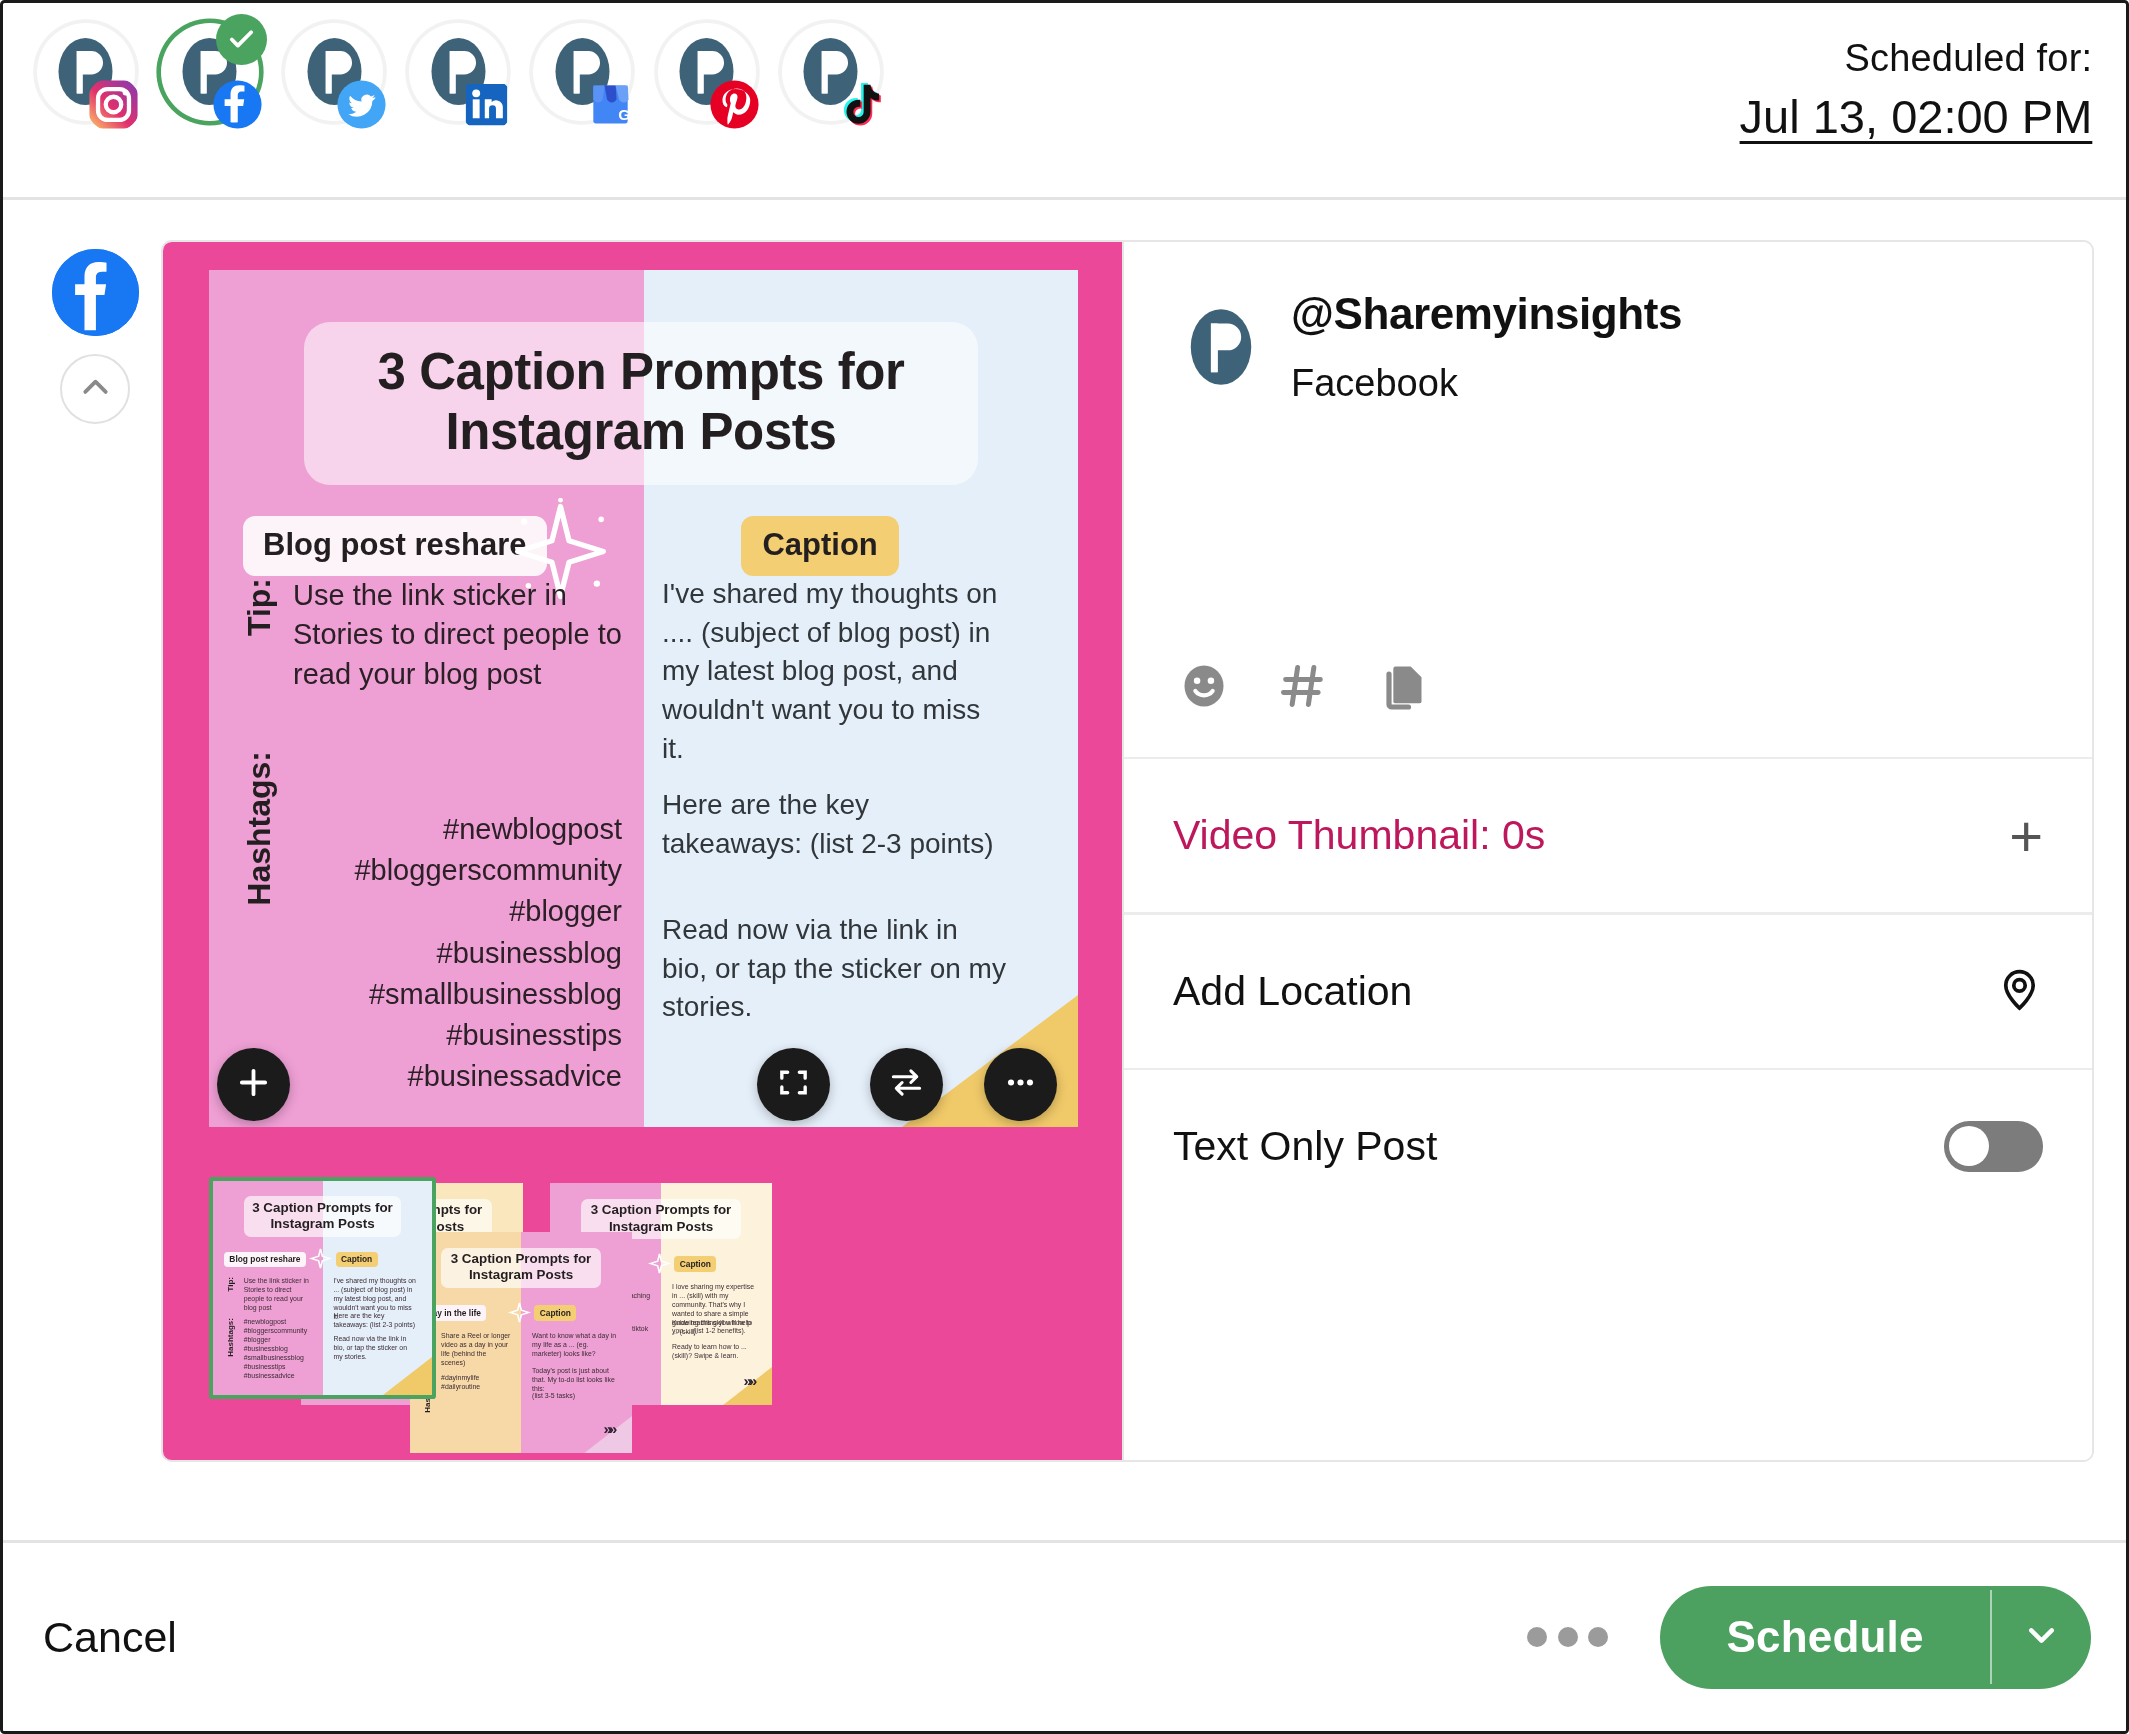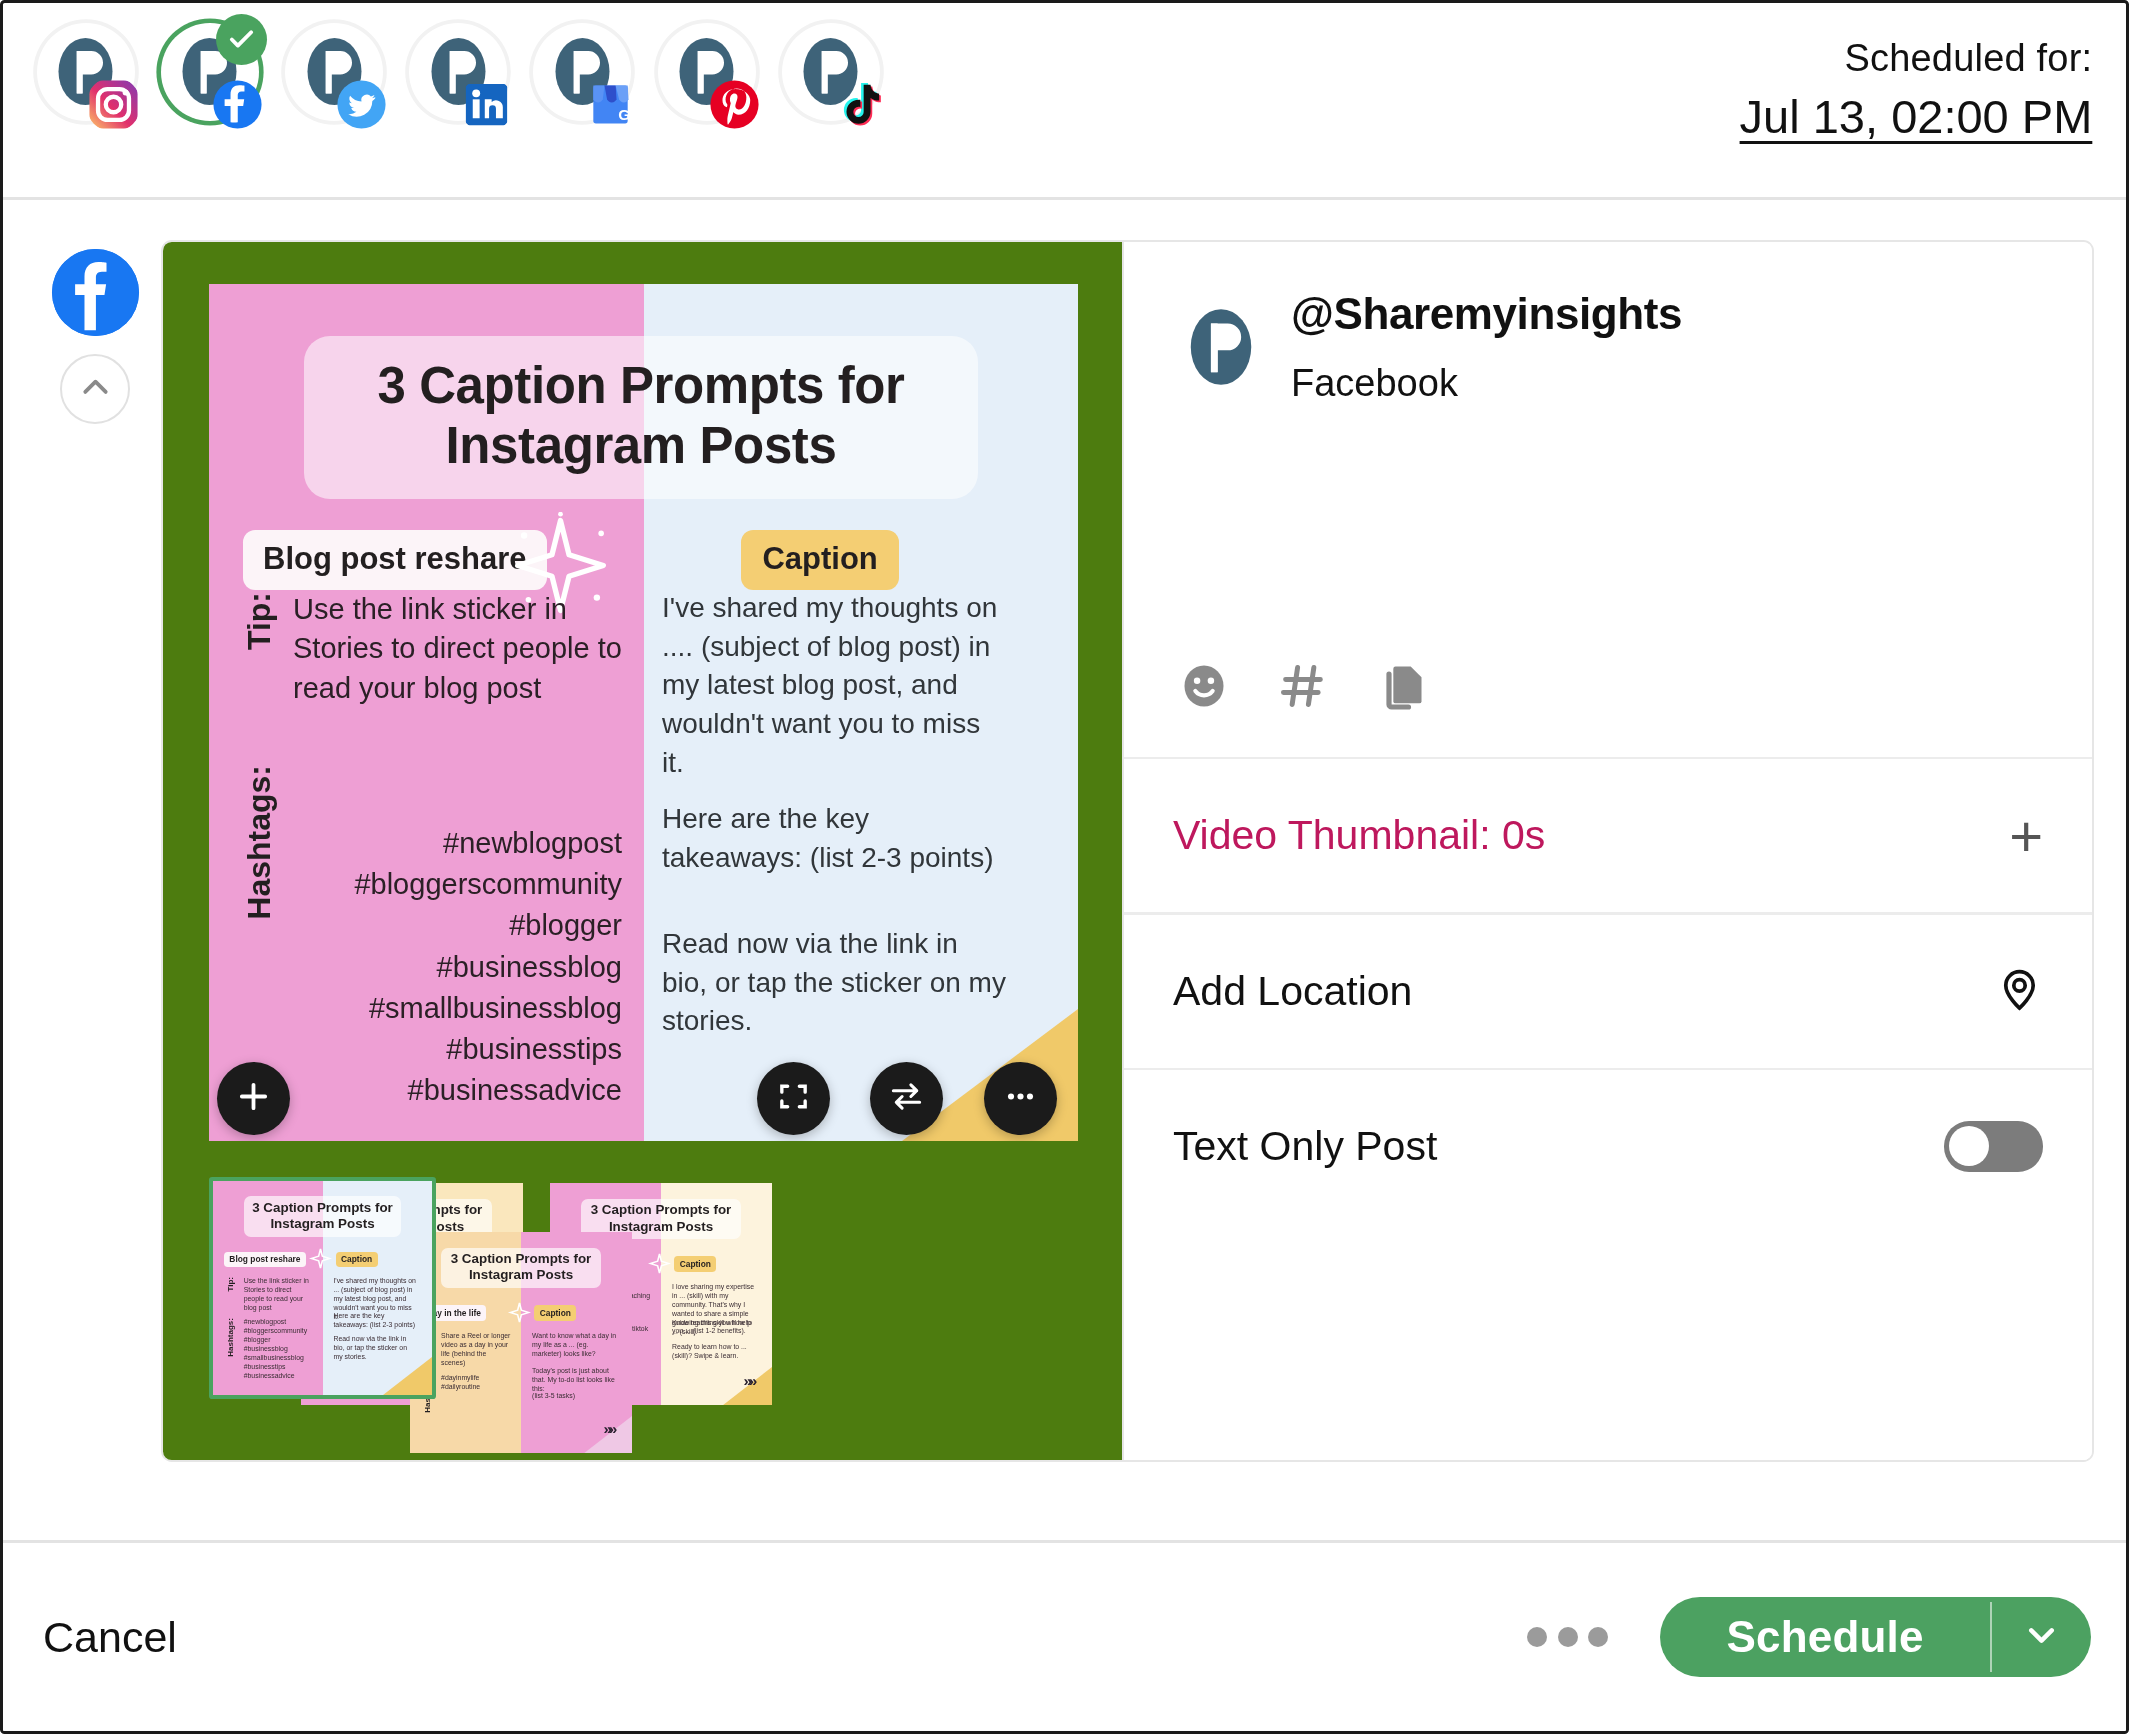--- a/index.html
+++ b/index.html
@@ -111,24 +111,24 @@
     border:2.3px solid #e6e6e6;
     border-radius:10.7px;
     overflow:hidden;
     height:1222px;
     background:#fff;
   }
 
   
   .media{
     width:961px; flex:0 0 961px;
-    background:#4d7c0f;
+    background:#ec4899;
     border-right:2.3px solid #e6e6e6;
     position:relative;
-    padding:42px 46px 0 46px;
+    padding:28px 46px 0 46px;
     text-decoration:underline;
   }
   .canvas{
     position:relative;
     width:869px; height:857px;
     overflow:hidden;
     background:#E6EFF8;
   }
 
   
@@ -315,21 +315,21 @@
     padding:0 35px 0 40px;
     background:#fff;
   }
   .cancel{ font-size:43px; color:#111; }
   .footer-right{ display:flex; align-items:center; gap:46px; }
   .dots3{ display:flex; gap:10.7px; padding-right:6.1px; }
   .dots3 i{ width:20px; height:20px; border-radius:50%; background:#9b9b9b; display:block; }
   .schedule-btn{
     display:flex; align-items:stretch;
     background:#4CA161; border-radius:61px; overflow:hidden;
-    height:80px;
+    height:103px;
   }
   .schedule-btn .main{
     display:flex; align-items:center; justify-content:center;
     padding:0 66px;
     color:#fff; font-size:44px; font-weight:700; letter-spacing:0.2px;
   }
   .schedule-btn .sep{ width:2.3px; background:rgba(255,255,255,.55); margin:4.6px 0; }
   .schedule-btn .caret{
     display:flex; align-items:center; justify-content:center;
     width:99px;

